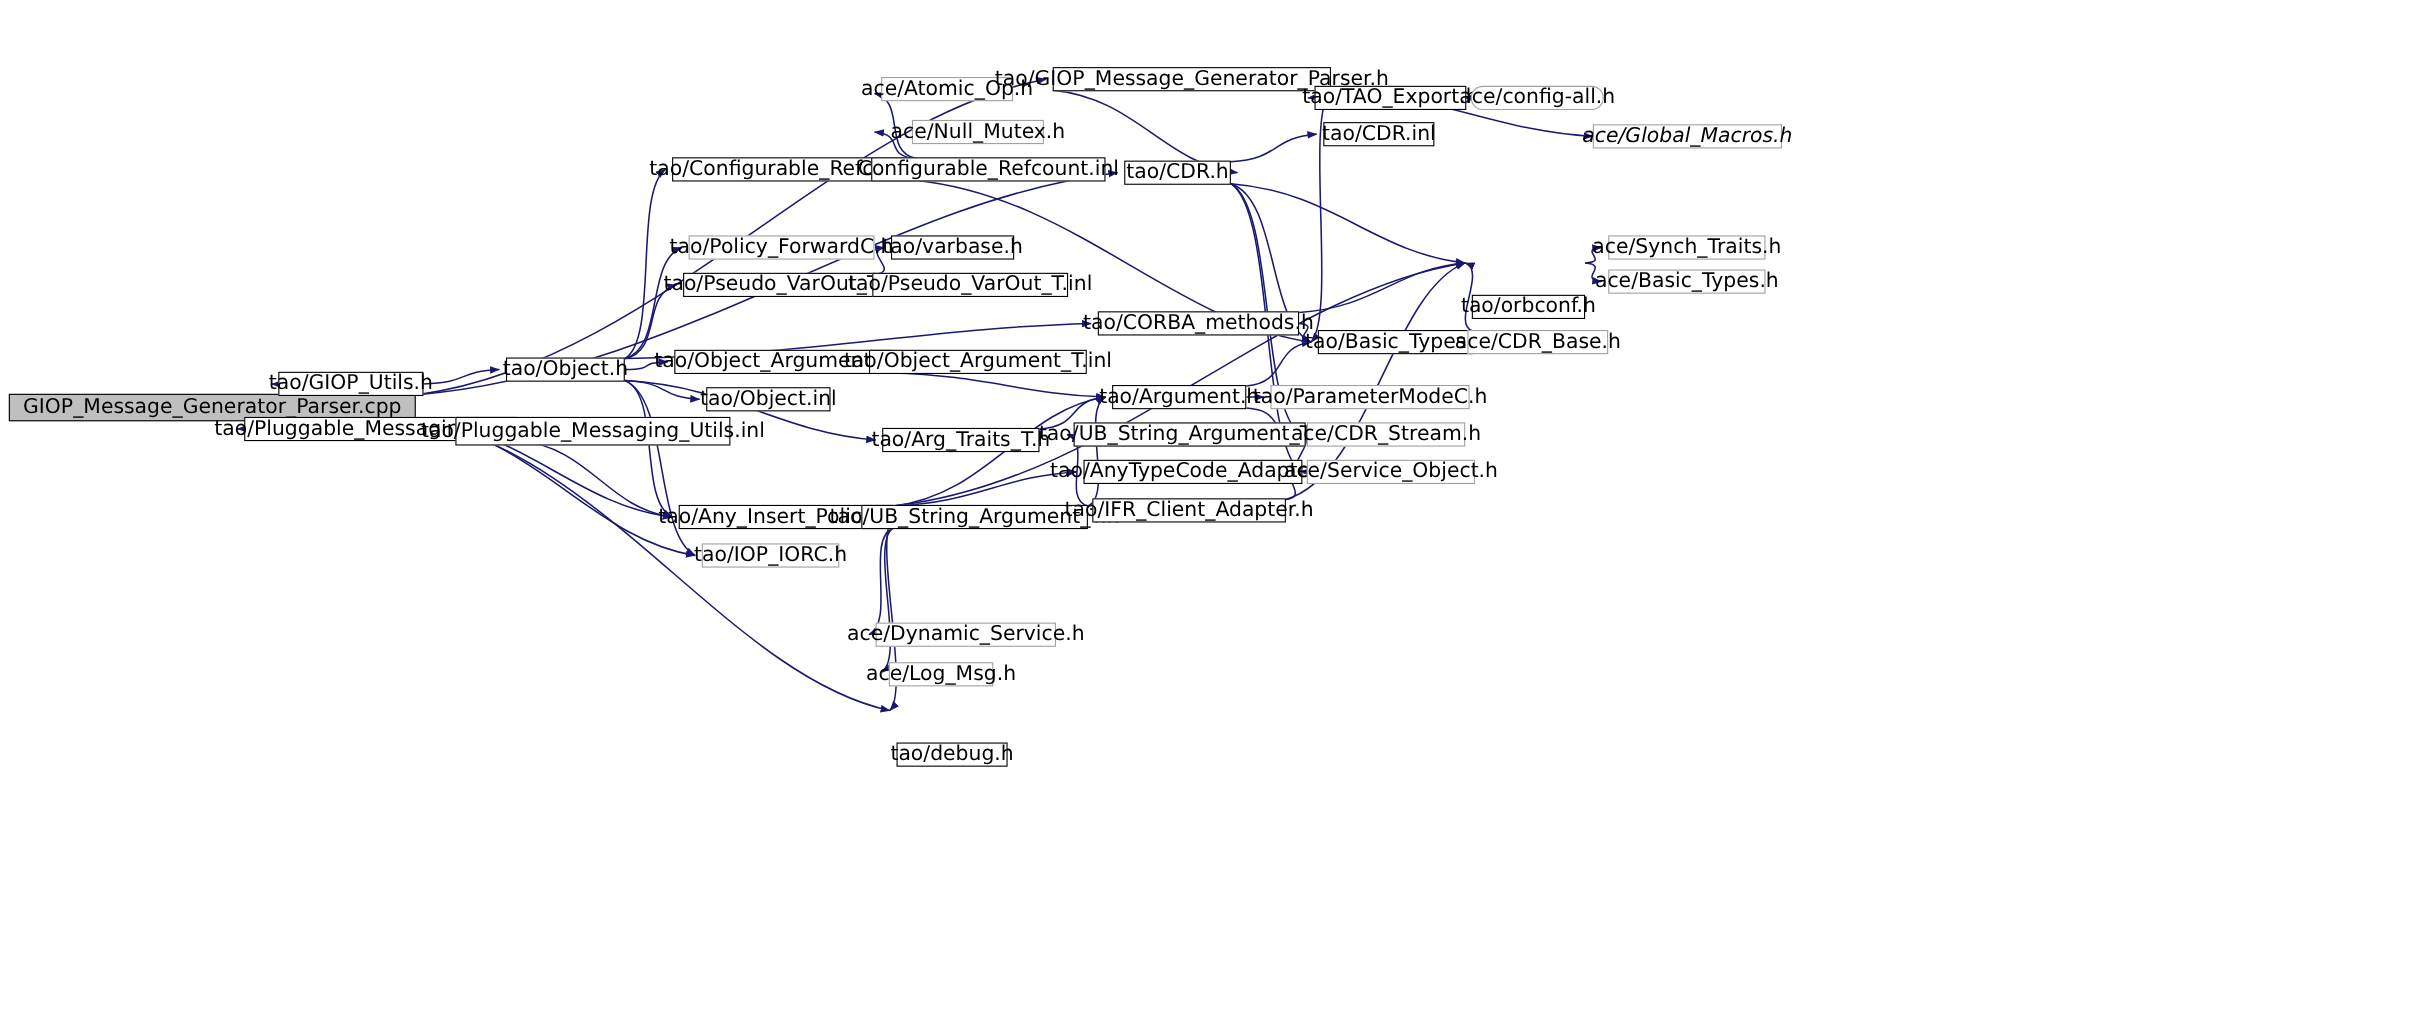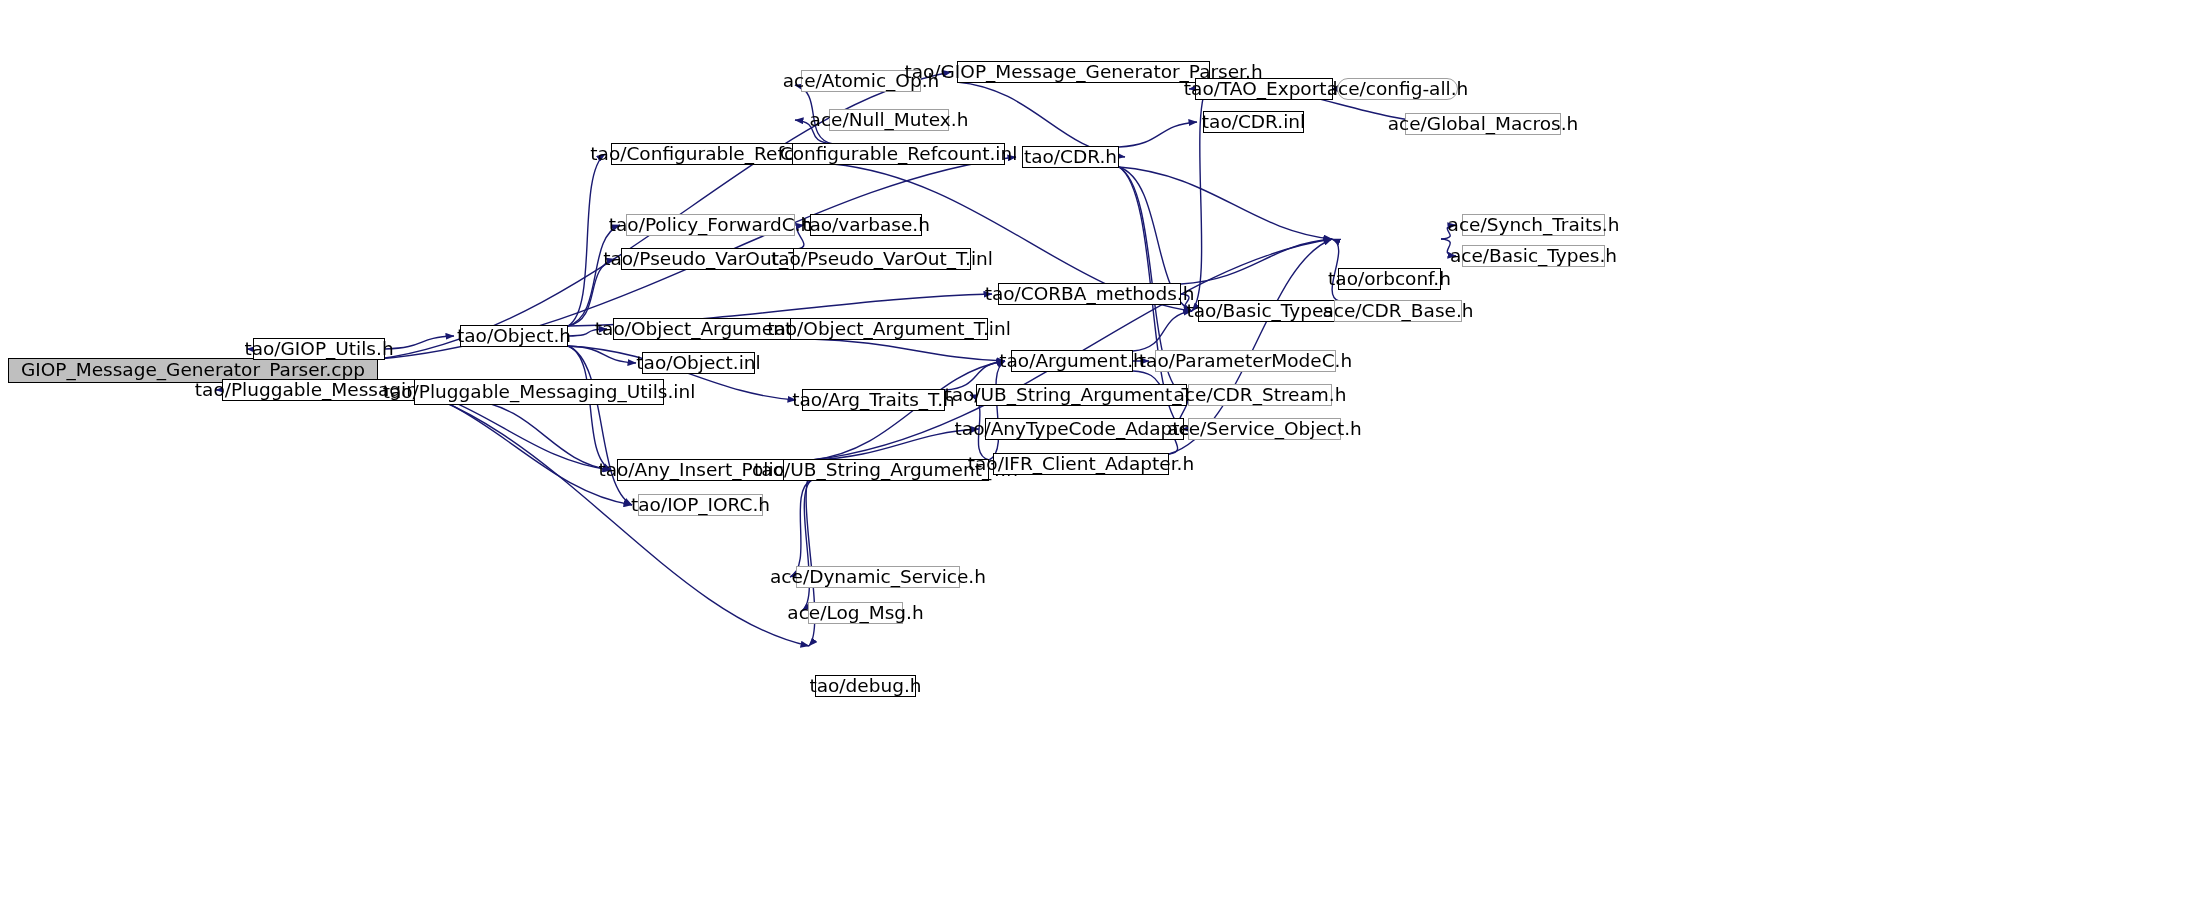--- a/index.html
+++ b/index.html
@@ -173,21 +173,21 @@
       </div>
       <div class="node" style="left: 957px; top: 61px; width: 253px; height: 22px;">
         <span>tao/GIOP_Message_Generator_Parser.h</span>
       </div>
       <div class="node" style="left: 1195px; top: 78px; width: 138px; height: 22px;">
         <span>tao/TAO_Export.h</span>
       </div>
       <div class="node ace" style="left: 1337px; top: 78px; width: 121px; height: 22px; border-radius: 11px;">
         <span>ace/config-all.h</span>
       </div>
-      <div class="node ace" style="left: 1405px; top: 113px; width: 156px; height: 22px;">
+      <div class="node ace" style="left: 1448px; top: 113px; width: 172px; height: 22px; font-style: italic;">
         <span>ace/Global_Macros.h</span>
       </div>
       <div class="node" style="left: 1022px; top: 146px; width: 97px; height: 22px;">
         <span>tao/CDR.h</span>
       </div>
       <div class="node" style="left: 1203px; top: 111px; width: 101px; height: 22px;">
         <span>tao/CDR.inl</span>
       </div>
       <div class="node" style="left: 998px; top: 283px; width: 183px; height: 22px;">
         <span>tao/CORBA_methods.h</span>

